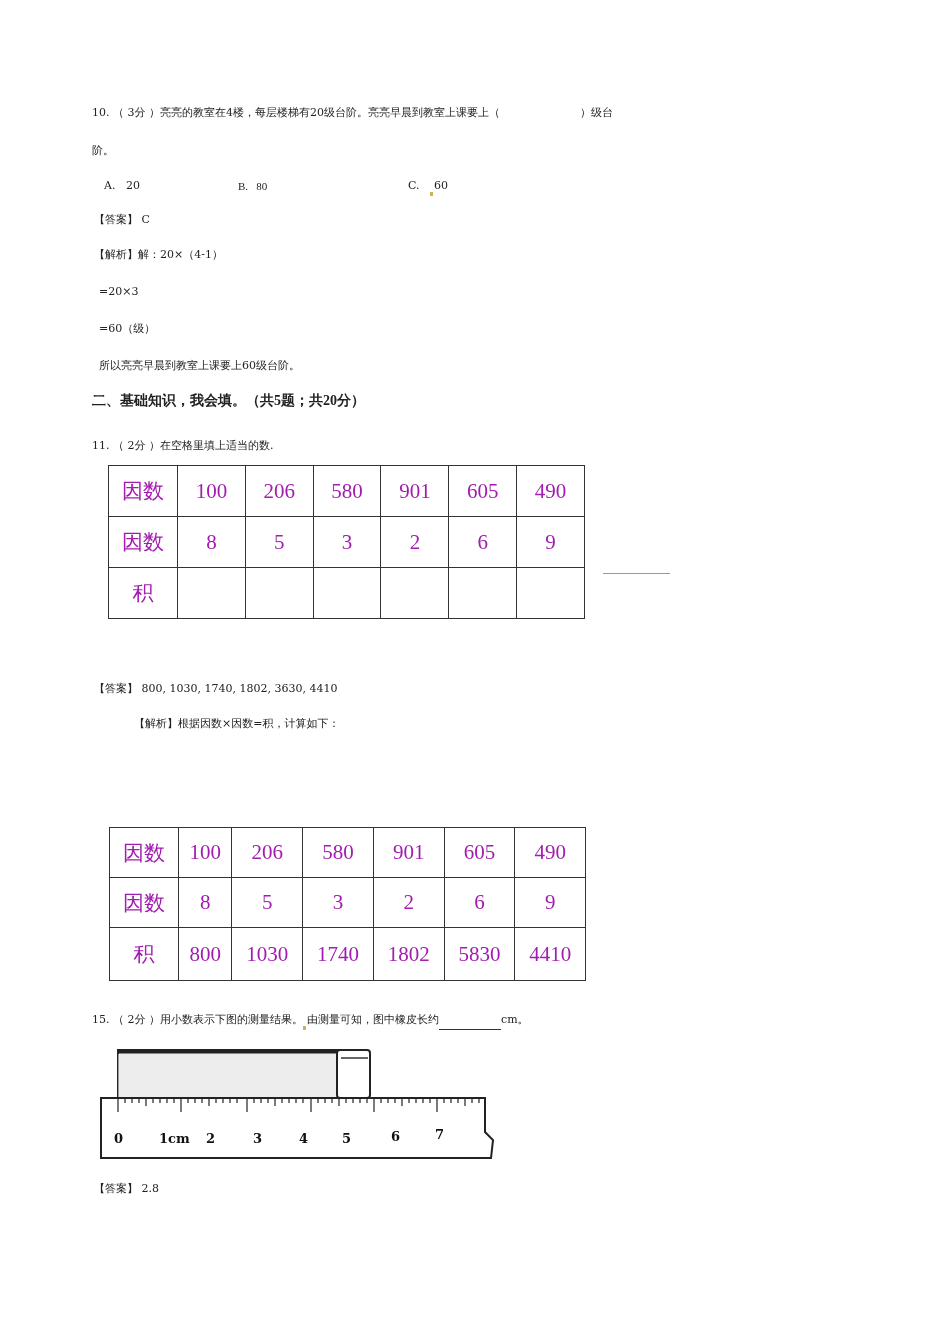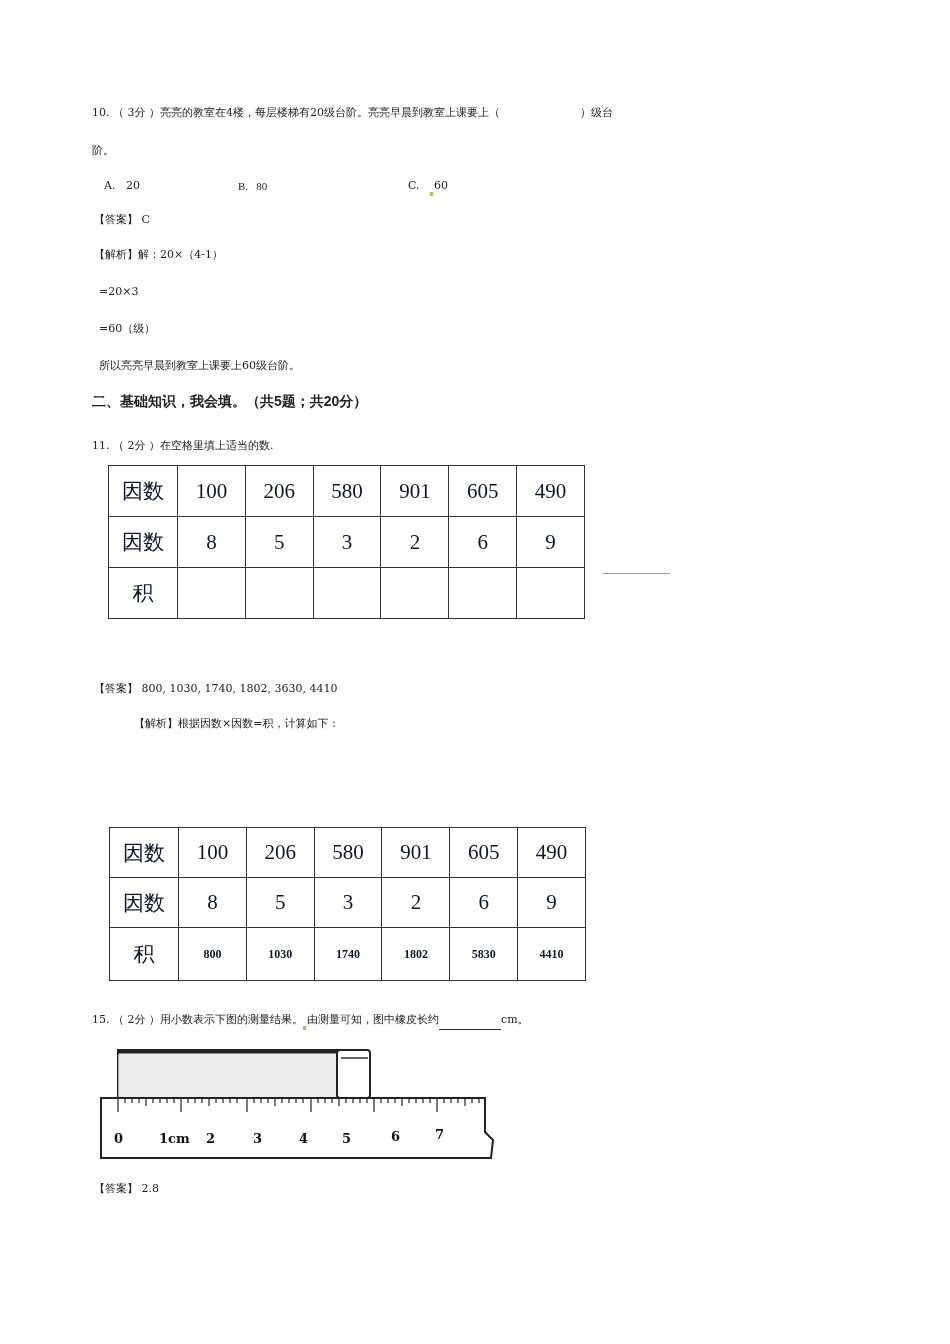--- a/index.html
+++ b/index.html
@@ -1,28 +1,28 @@
 <!DOCTYPE html>
 <html><head>
 <meta charset="utf-8">
 <style>
   html, body { margin: 0; padding: 0; background: #ffffff; }
   body { width: 950px; height: 1344px; position: relative; overflow: hidden;
          font-family: "DejaVu Serif", "Liberation Serif", serif; color: #222; }
   .abs { position: absolute; white-space: nowrap; }
   .txt { font-size: 11px; line-height: 20px; }
-  .bold { font-weight: bold; font-family: Liberation Sans, sans-serif; }
+  .bold { font-weight: bold; font-family: Liberation Serif, serif; }
   .blank { display: inline-block; width: 80px; }
   .uline { display: inline-block; width: 62px; border-bottom: 1px solid #333; height: 14px; vertical-align: bottom; }
   .dot { display:inline-block; width:3px; height:4px; background:#c8b45a; vertical-align: bottom; margin-right:1px;}
   table.grid { position: absolute; border-collapse: collapse; }
   table.grid td { border: 1.5px solid #333; text-align: center; vertical-align: middle;
-                  font-family: "Liberation Serif", "DejaVu Serif", serif; font-size: 21px; color:#0f172a; padding:0; }
+                  font-family: "Liberation Serif", "DejaVu Serif", serif; font-size: 21px; color:#a21caf; padding:0; }
   table.grid td.hdr { font-size: 21px; }
-  table.grid.t2 td.prod { font-weight: bold; font-size: 12px; }
+  table.grid.t2 td.prod { font-weight: normal; font-size: 21px; }
   .sideline { position:absolute; left:603px; top:573px; width:67px; height:1px; background:#999; }
   .ruler-wrap { position: absolute; left: 97px; top: 1040px; width: 400px; height: 120px; }
 </style>
 </head>
 <body>
 
 <div class="abs txt" style="left:92px; top:103px;">
   <span>10. （ 3分 ）亮亮的教室在4楼，每层楼梯有20级台阶。亮亮早晨到教室上课要上（</span><span class="blank"></span><span>）级台</span>
 </div>
 <div class="abs txt" style="left:92px; top:141px;">阶。</div>

